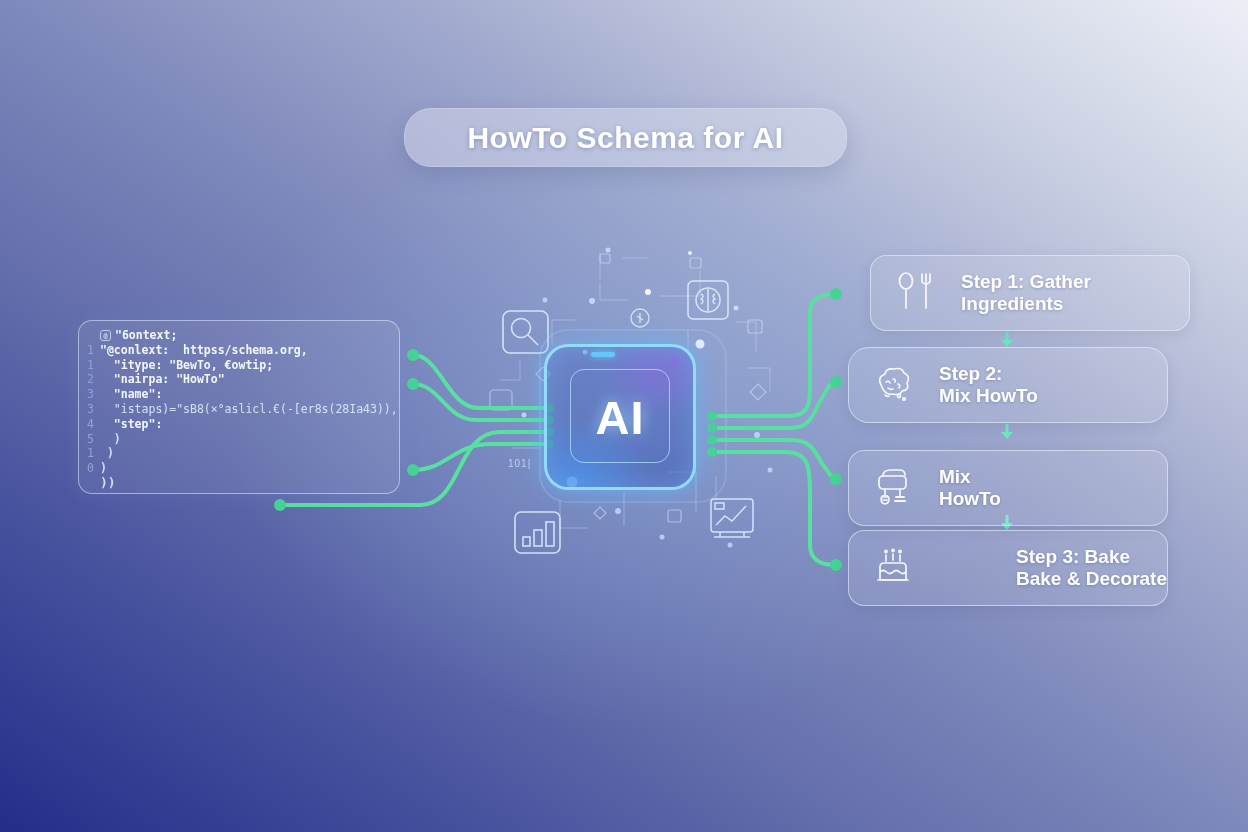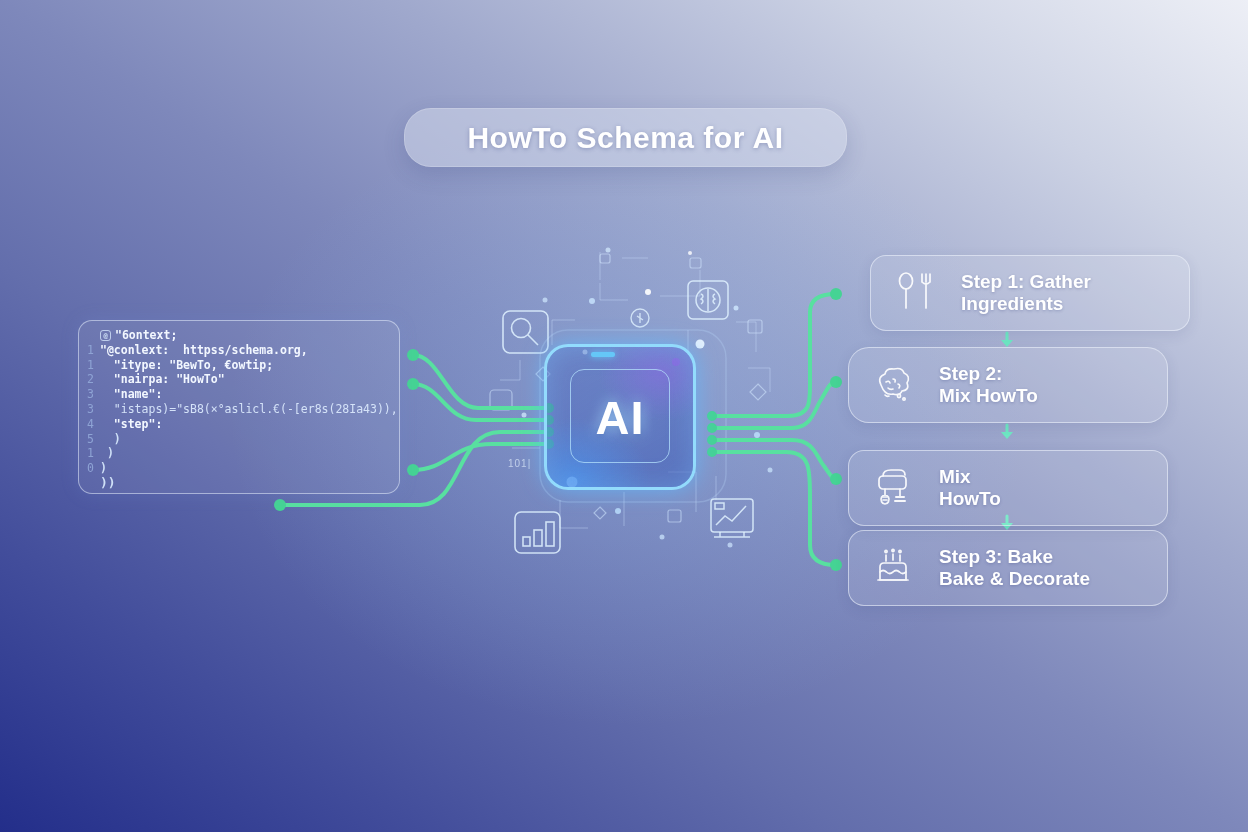--- a/index.html
+++ b/index.html
@@ -332,21 +332,21 @@
         <path d="M27 23 V31"></path>
         <path d="M23 31 h8 M22 35 h10" stroke-width="2"></path>
       </svg>
     </div>
     <div class="card-text">
       <div>Mix</div>
       <div>HowTo</div>
     </div>
   </div>
 
-  <div class="card" style="top:530px;">
+  <div class="card" style="top:530px;justify-content:space-between;">
     <div class="card-icon">
       <svg width="40" height="44" viewBox="0 0 40 44" fill="none" stroke="#ffffff" stroke-width="1.7" stroke-linecap="round" opacity="0.92">
         <path d="M13 9 V15 M20 8 V14 M27 9 V15"></path>
         <circle cx="13" cy="5.5" r="1.1"></circle>
           <circle cx="20" cy="4.5" r="1.1"></circle>
           <circle cx="27" cy="5.5" r="1.1"></circle>
         <path d="M7 21 q0 -4 4 -4 h18 q4 0 4 4 v13 H7 Z"></path>
         <path d="M7 26 q3 -3 6.5 0 q3 3 6.5 0 q3 -3 6.5 0 q3 3 6.5 0"></path>
         <path d="M5 34 h30"></path>
       </svg>

